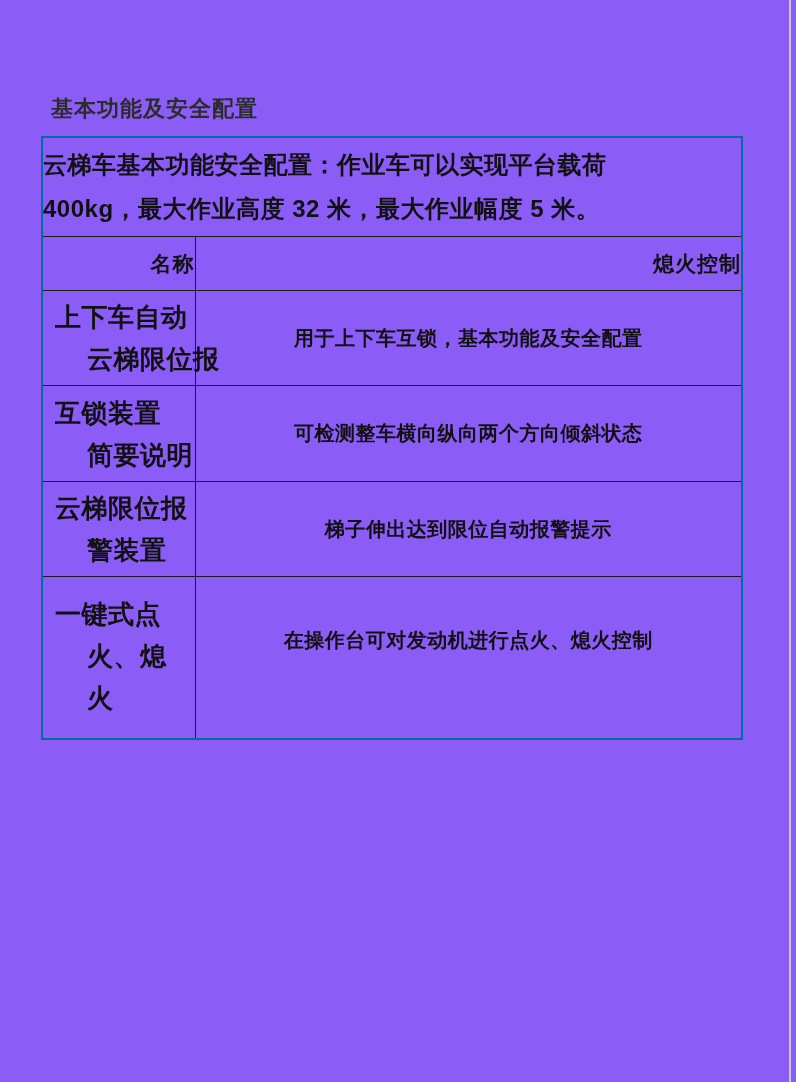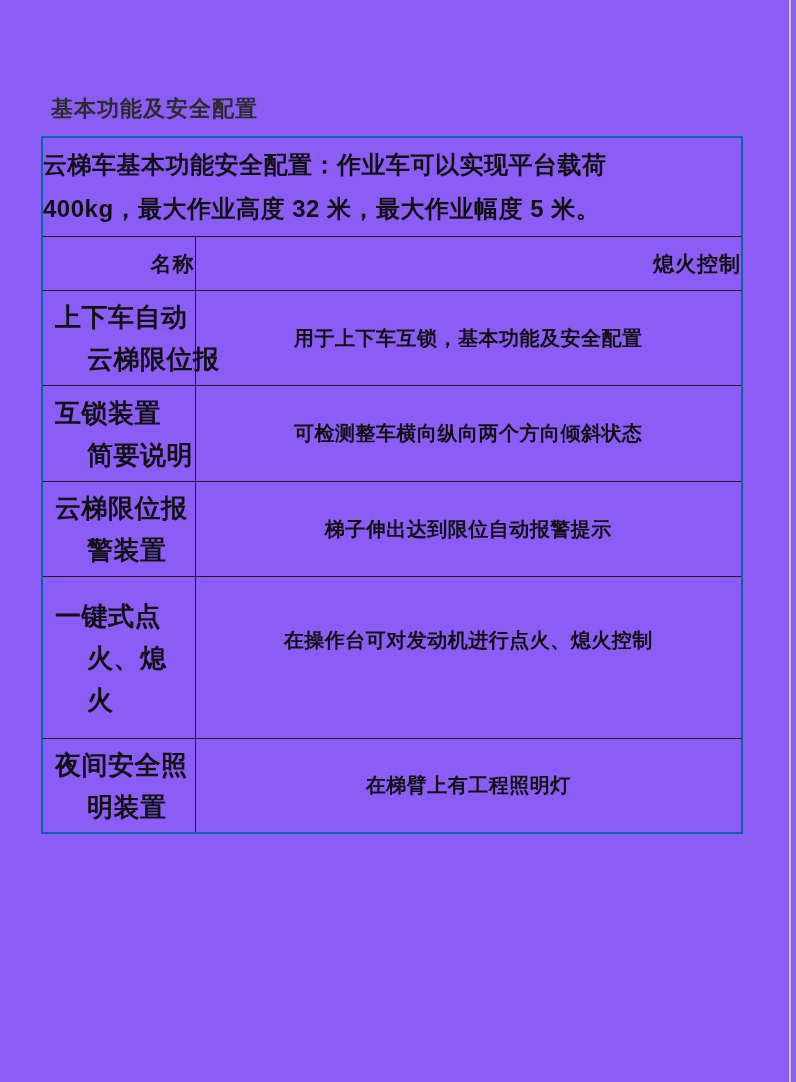--- a/index.html
+++ b/index.html
@@ -88,21 +88,21 @@
     text-align: center;
     font-size: 20px;
     letter-spacing: 0.5px;
   }
   .desc-cell.desc-high {
     padding-bottom: 34px;
   }
   tr.r-std   td { height: 94px; }
   tr.r-std2  td { height: 95px; }
   tr.r-short td { height: 90px; }
-  tr.r-tall  td { height: 127px; }
+  tr.r-tall  td { height: 127px; font-family: Liberation Mono, monospace; }
   tr.r-last  td { height: 93px; }
 </style>
 </head>
 <body>
 
 <div class="page">
 
   <div class="doc-title">基本功能及安全配置</div>
 
   <table class="features">
@@ -150,25 +150,18 @@
 
       <tr class="r-tall">
         <td class="name-cell">
           <div class="nline">一键式点</div>
           <div class="nline cont">火、熄</div>
           <div class="nline cont">火</div>
         </td>
         <td class="desc-cell desc-high">在操作台可对发动机进行点火、熄火控制</td>
       </tr>
 
-      <tr class="r-last">
-        <td class="name-cell">
-          <div class="nline">夜间安全照</div>
-          <div class="nline cont">明装置</div>
-        </td>
-        <td class="desc-cell">在梯臂上有工程照明灯</td>
-      </tr>
 
     </tbody>
   </table>
 
   <div class="edge-line"></div>
 </div>
 
 </body></html>

